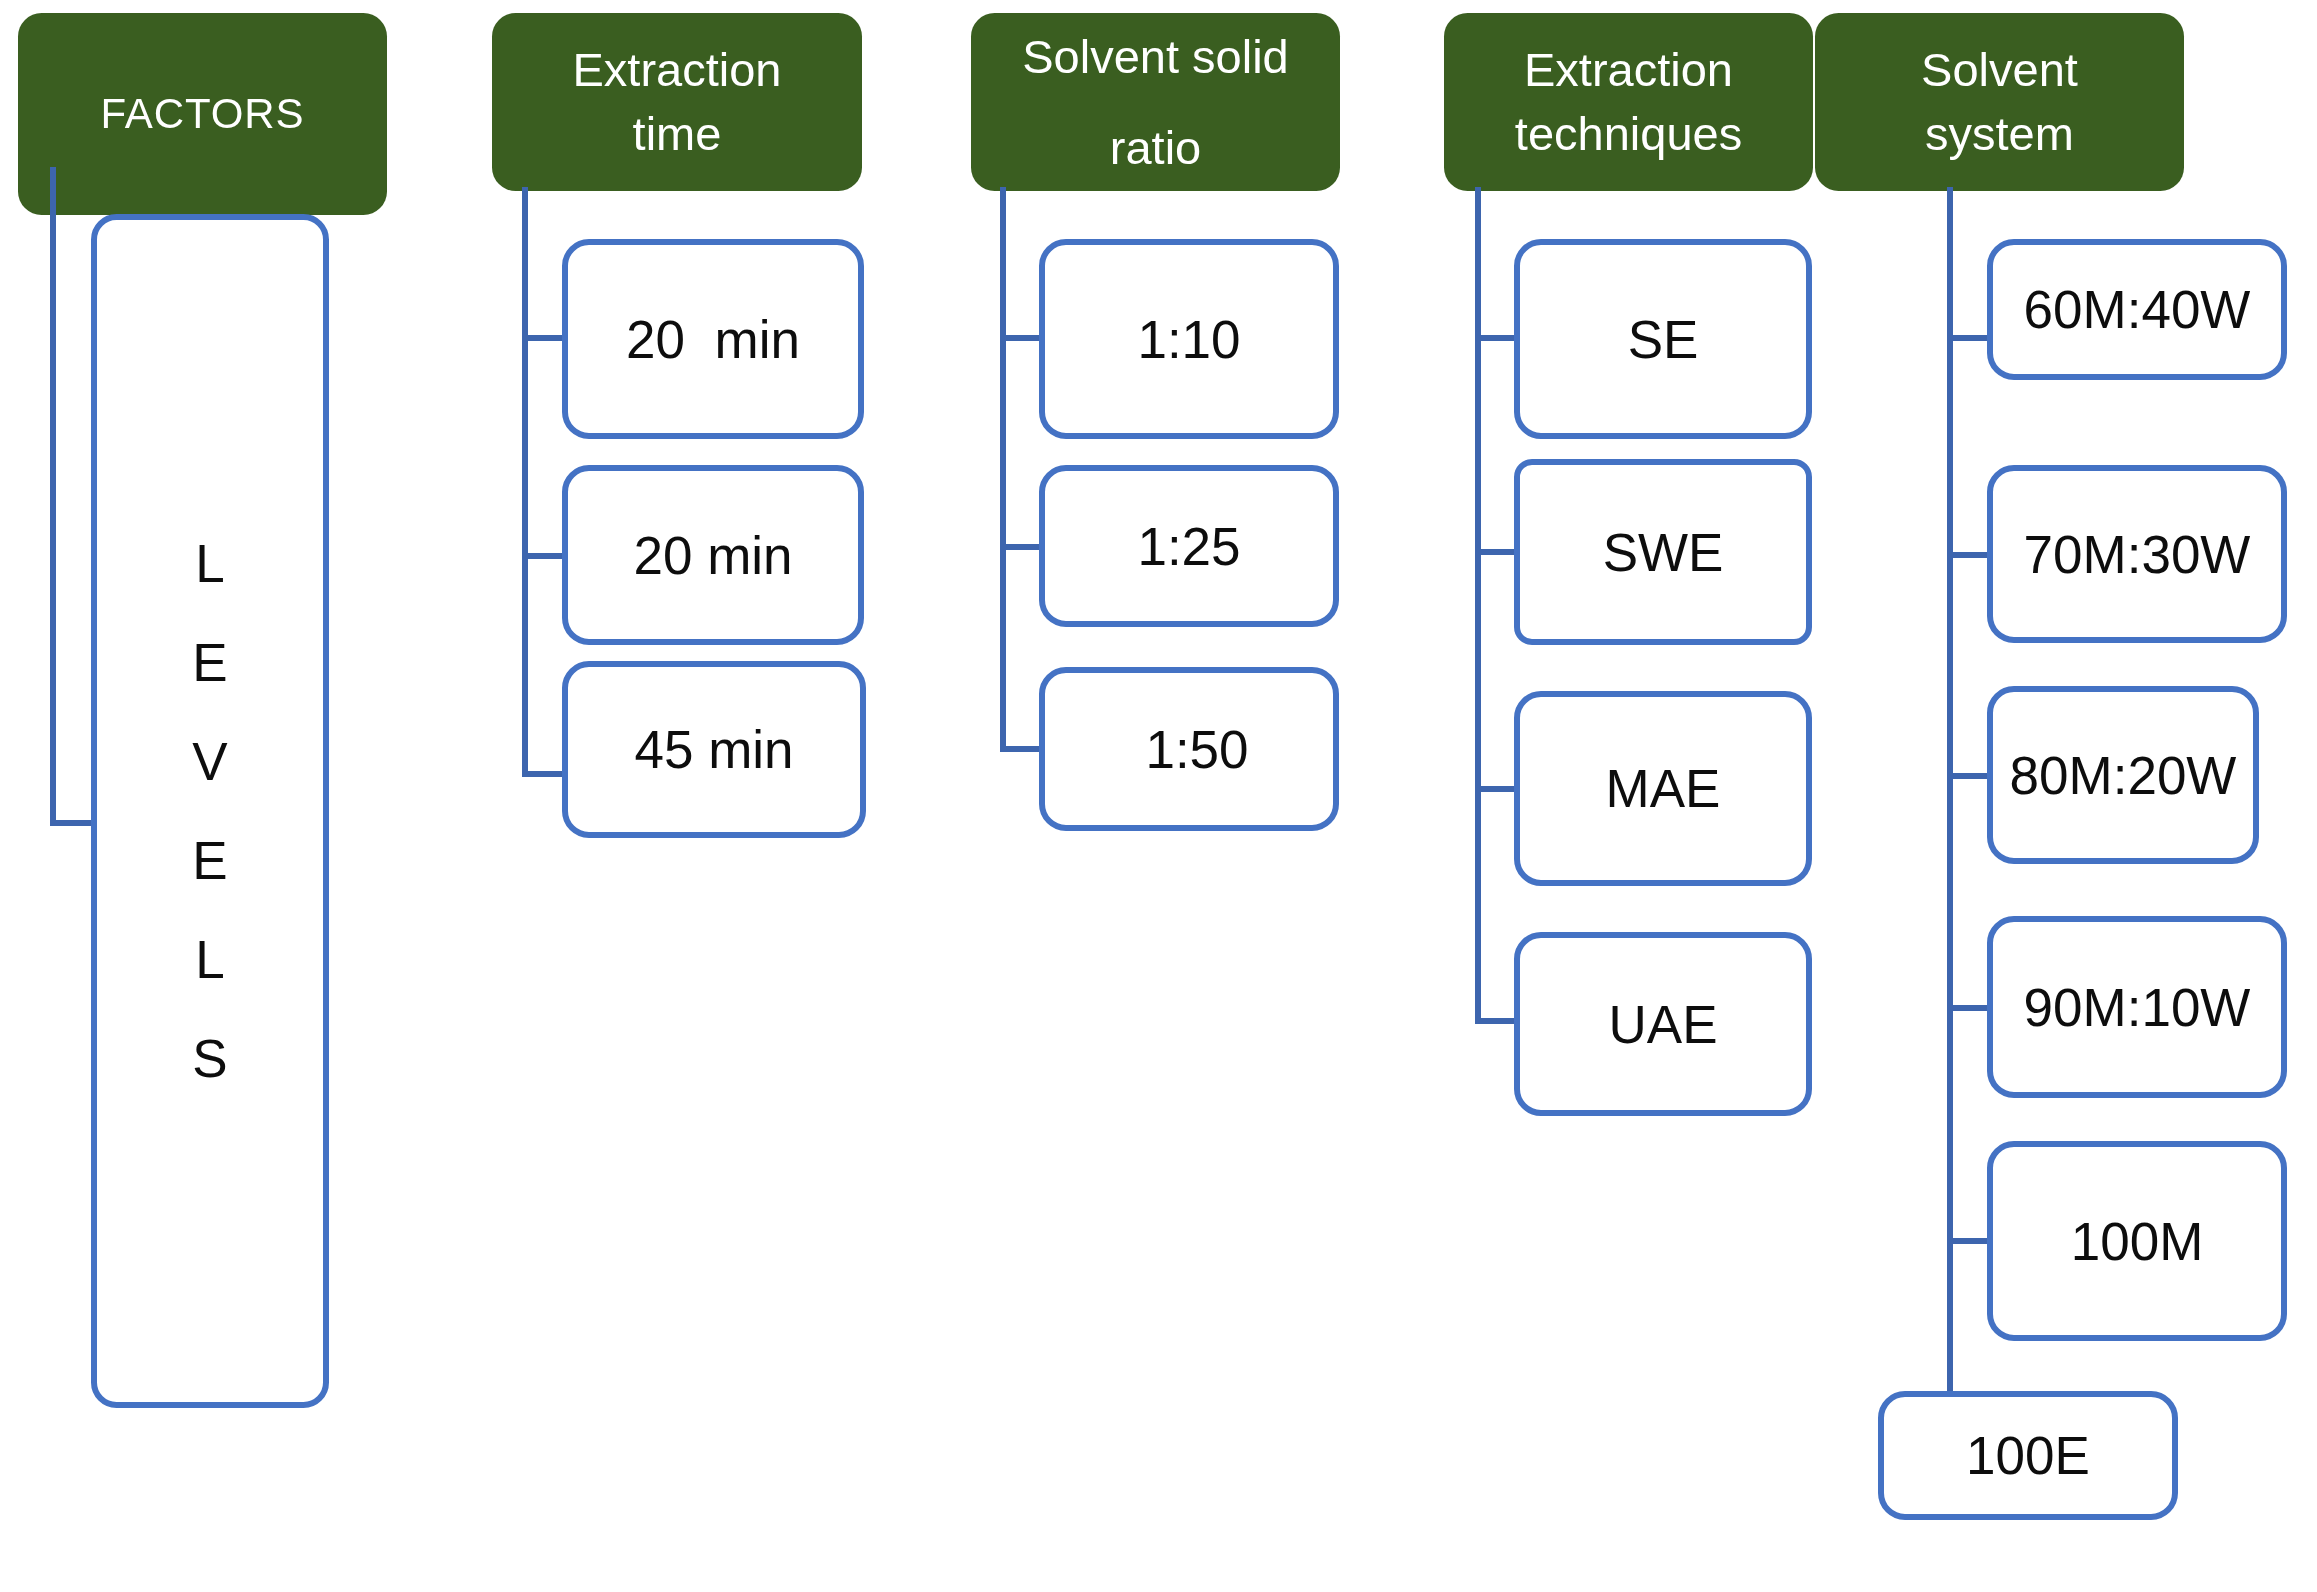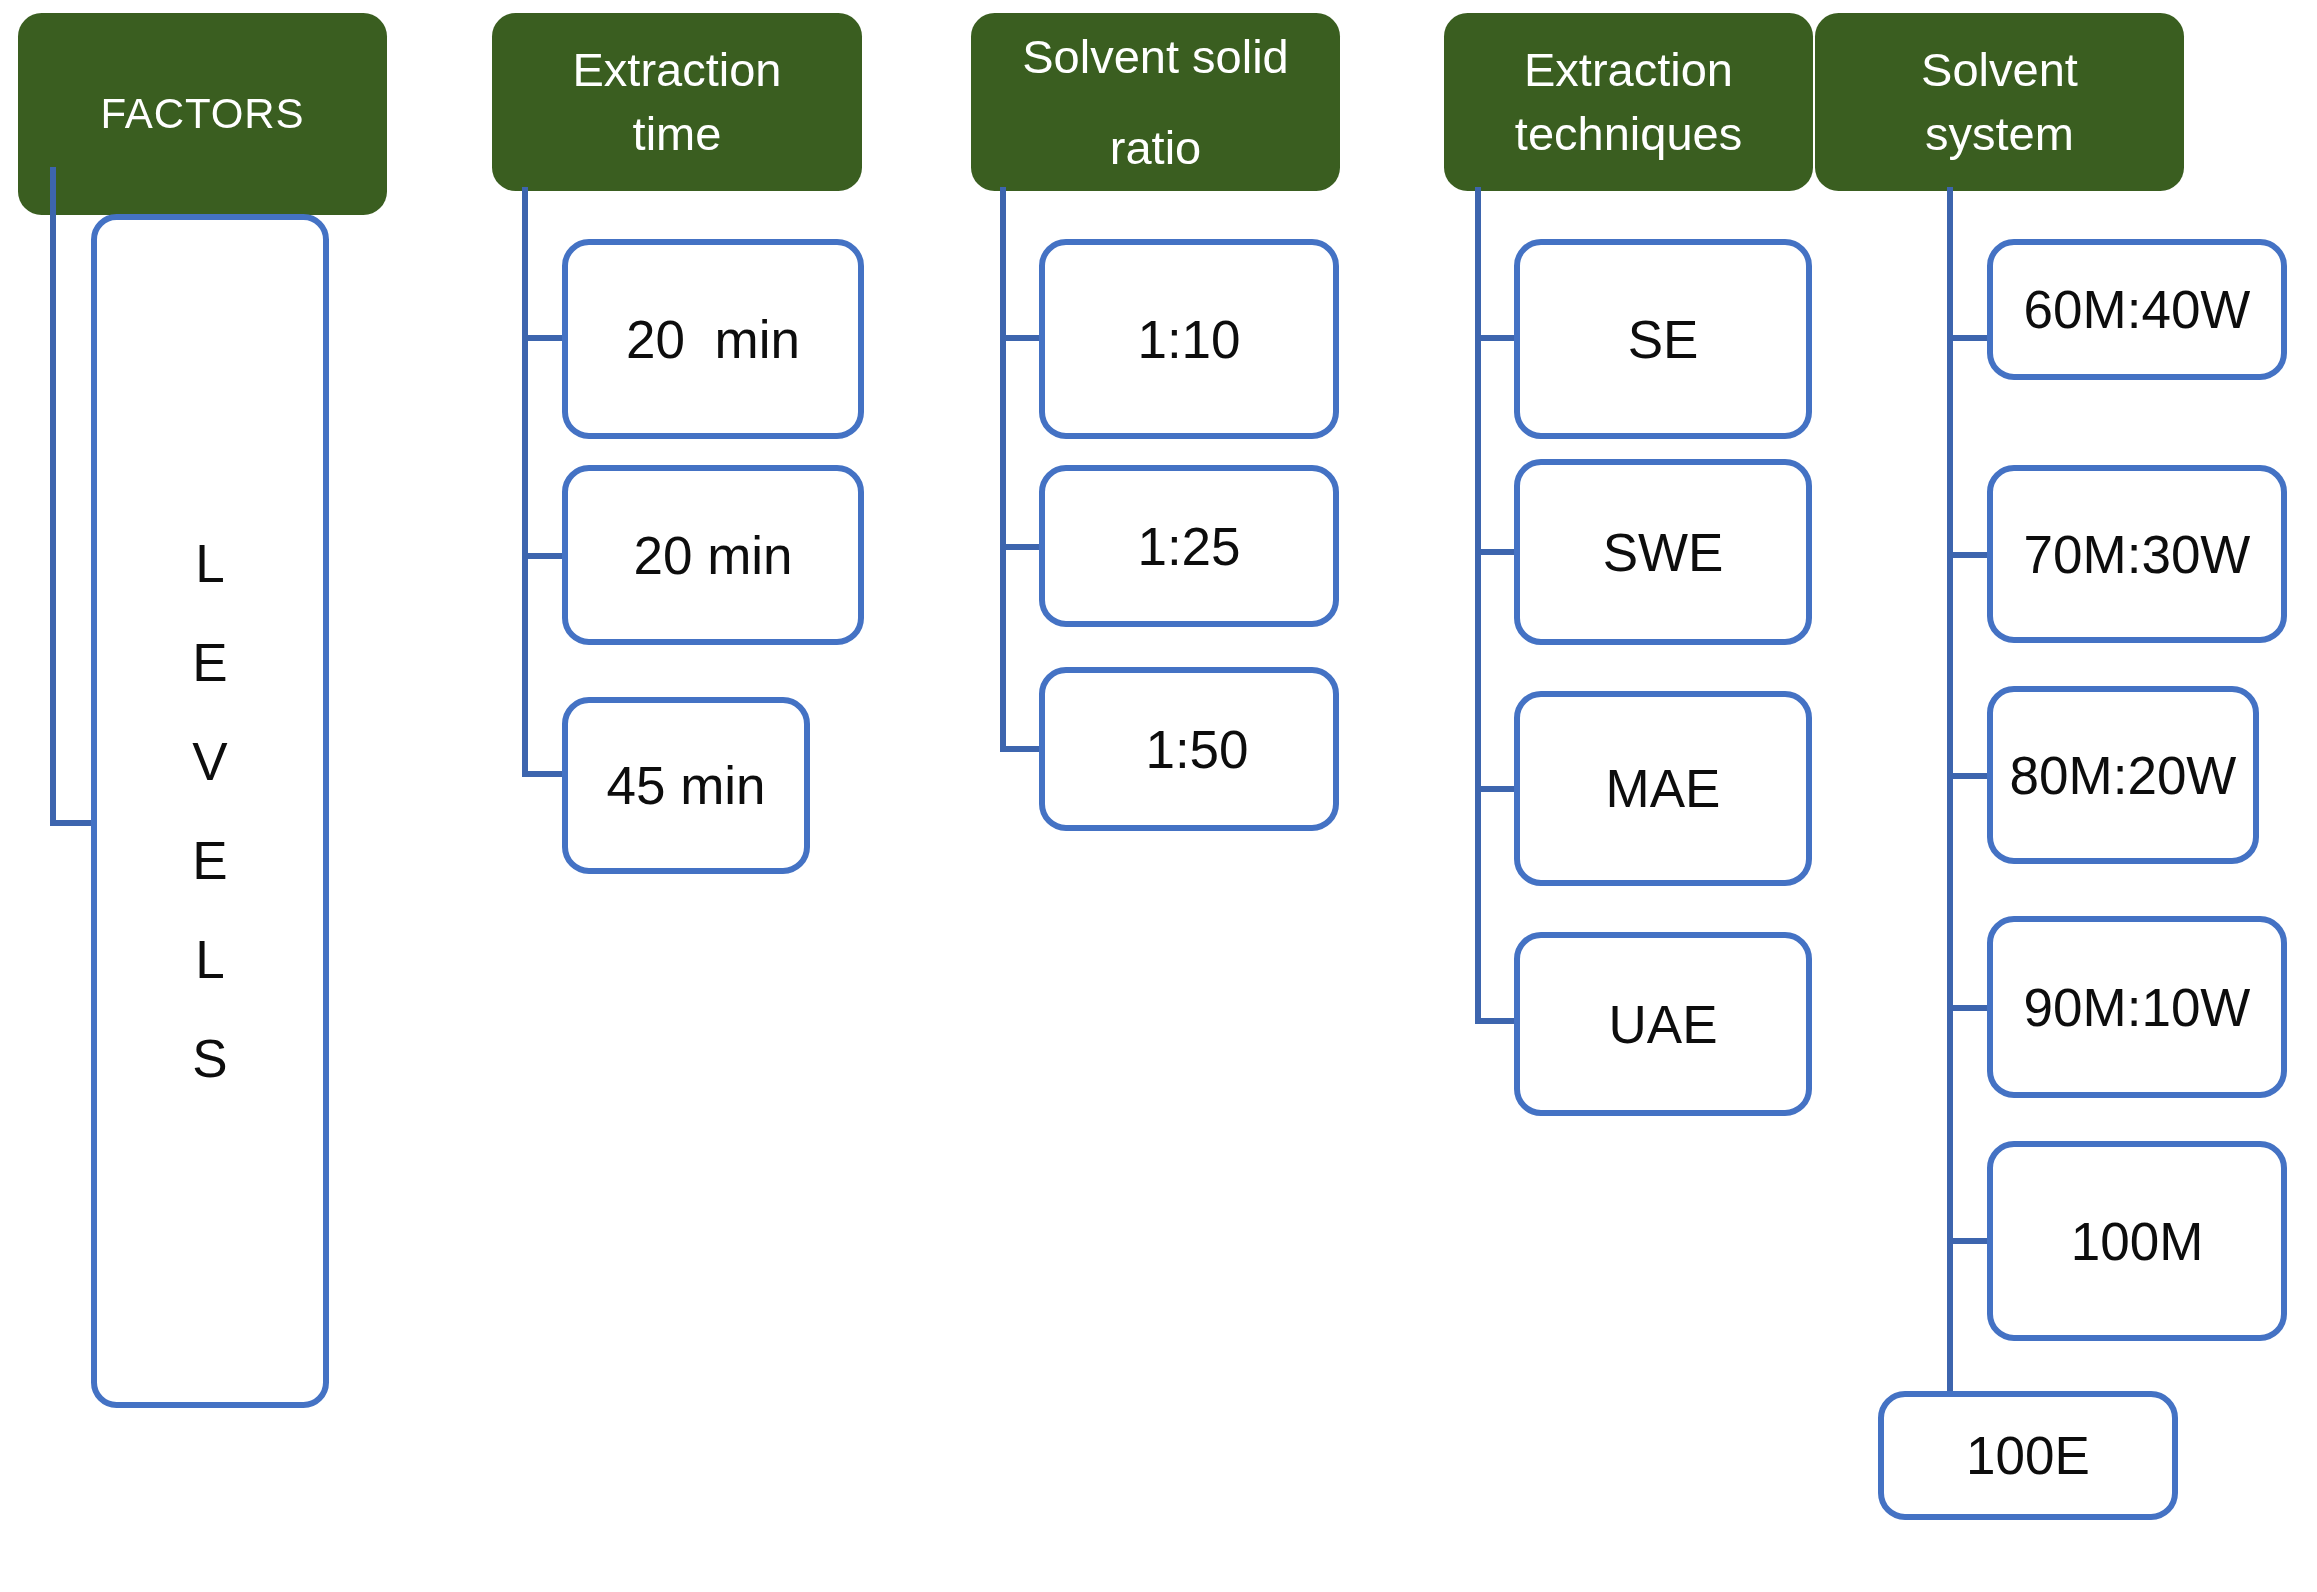--- a/index.html
+++ b/index.html
@@ -87,21 +87,21 @@
     <span class="hline">time</span>
   </div>
 
   <div class="trunk" style="left:522px;top:187px;height:589px;"></div>
   <div class="tick" style="left:522px;top:335px;width:42px;"></div>
   <div class="tick" style="left:522px;top:553px;width:42px;"></div>
   <div class="tick" style="left:522px;top:771px;width:42px;"></div>
 
   <div class="childbox" style="left:562px;top:239px;width:302px;height:200px;">20  min</div>
   <div class="childbox" style="left:562px;top:465px;width:302px;height:180px;">20 min</div>
-  <div class="childbox" style="left:562px;top:697px;width:248px;height:177px;">45 min</div>
+  <div class="childbox" style="left:562px;top:661px;width:304px;height:177px;">45 min</div>
 
   <div class="header spread" style="left:971px;top:12.7px;width:369px;height:178px;">
     <span class="hline">Solvent solid</span>
     <span class="hline">ratio</span>
   </div>
 
   <div class="trunk" style="left:1000px;top:187px;height:565px;"></div>
   <div class="tick" style="left:1000px;top:335px;width:41px;"></div>
   <div class="tick" style="left:1000px;top:544px;width:41px;"></div>
   <div class="tick" style="left:1000px;top:746px;width:41px;"></div>
@@ -115,21 +115,21 @@
     <span class="hline">techniques</span>
   </div>
 
   <div class="trunk" style="left:1475px;top:187px;height:836px;"></div>
   <div class="tick" style="left:1475px;top:335px;width:41px;"></div>
   <div class="tick" style="left:1475px;top:549px;width:41px;"></div>
   <div class="tick" style="left:1475px;top:786px;width:41px;"></div>
   <div class="tick" style="left:1475px;top:1018px;width:41px;"></div>
 
   <div class="childbox" style="left:1514px;top:239px;width:298px;height:200px;">SE</div>
-  <div class="childbox" style="left:1514px;top:459px;width:298px;height:186px;">SWE</div>
+  <div class="childbox" style="left:1514px;top:459px;width:298px;height:186px;border-radius:18px;">SWE</div>
   <div class="childbox" style="left:1514px;top:691px;width:298px;height:195px;">MAE</div>
   <div class="childbox" style="left:1514px;top:932px;width:298px;height:184px;">UAE</div>
 
   <div class="header" style="left:1815px;top:12.7px;width:369px;height:178px;">
     <span class="hline">Solvent</span>
     <span class="hline">system</span>
   </div>
 
   <div class="trunk" style="left:1947px;top:187px;height:1295px;"></div>
   <div class="tick" style="left:1947px;top:335px;width:41px;"></div>

